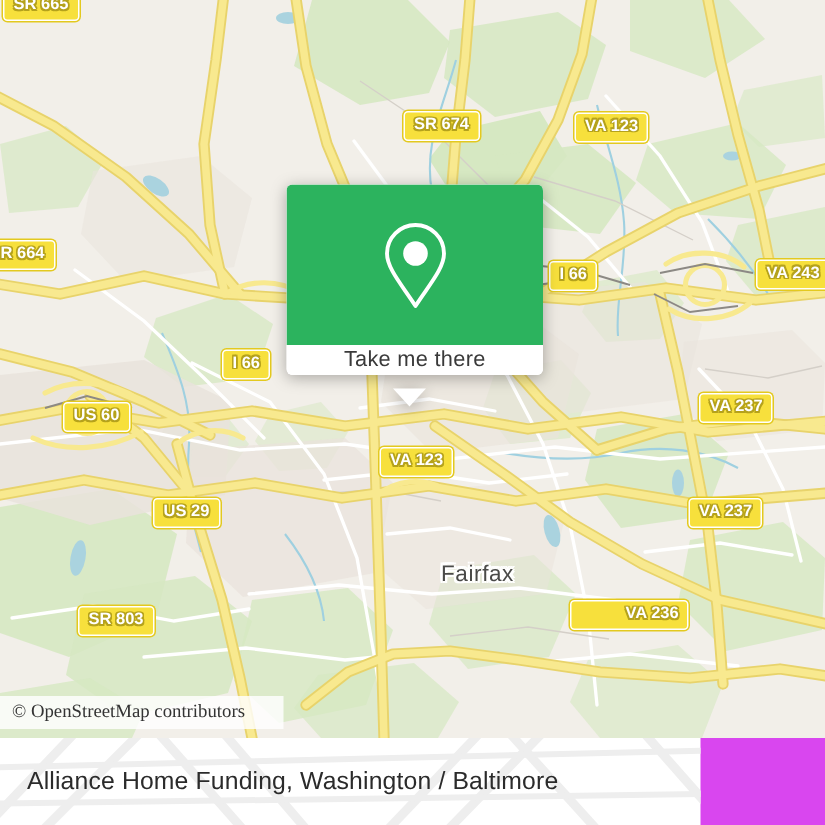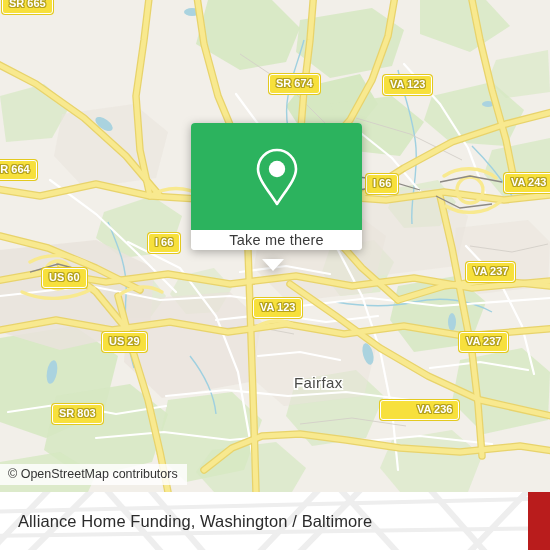--- a/index.html
+++ b/index.html
@@ -10,21 +10,21 @@
     overflow: hidden;
     font-family: "Liberation Sans", sans-serif;
     background: #ffffff;
   }
 
   #page {
     position: relative;
     width: 550px;
     height: 550px;
     overflow: hidden;
-    background: #b91c1c;
+    background: #d946ef;
   }
 
   
   #map-area {
     position: absolute;
     left: 0; top: 0;
     width: 550px;
     height: 492px;
     overflow: hidden;
     background: #f2efe9;
@@ -110,33 +110,33 @@
     border-right: 11px solid transparent;
     border-top: 12px solid #ffffff;
   }
 
   
   #attribution {
     position: absolute;
     left: 0;
     top: 464px;
     background: rgba(255,255,255,0.82);
-    padding: 3px 9px 4px 8px;
-    font-family: Liberation Sans, sans-serif;
+    padding: 3px 26px 4px 8px;
+    font-family: Liberation Serif, serif;
     font-size: 12.5px;
     color: #333333;
     white-space: nowrap;
   }
 
   
   #footer {
     position: absolute;
     left: 0;
     top: 492px;
-    width: 528px;
+    width: 467px;
     height: 58px;
     background: #ffffff;
     display: flex;
     align-items: center;
     justify-content: space-between;
     padding: 0 16px 0 18px;
     overflow: hidden;
   }
   #footer-watermark {
     position: absolute;

